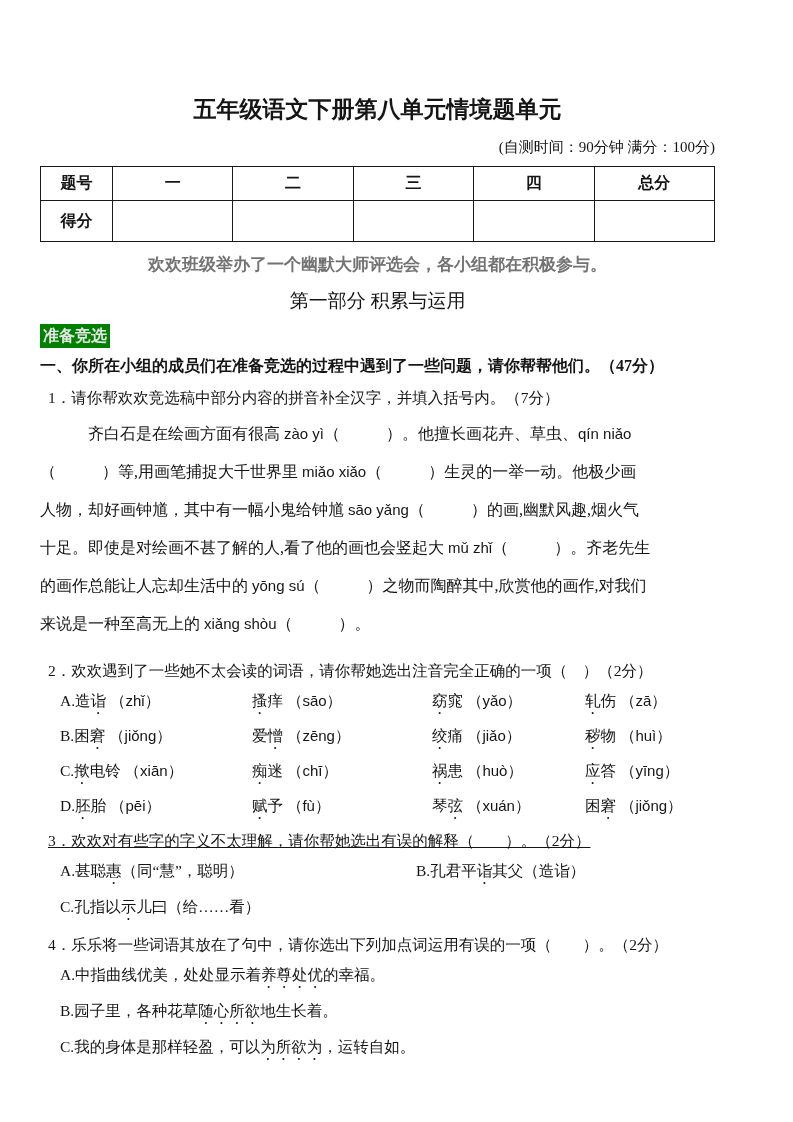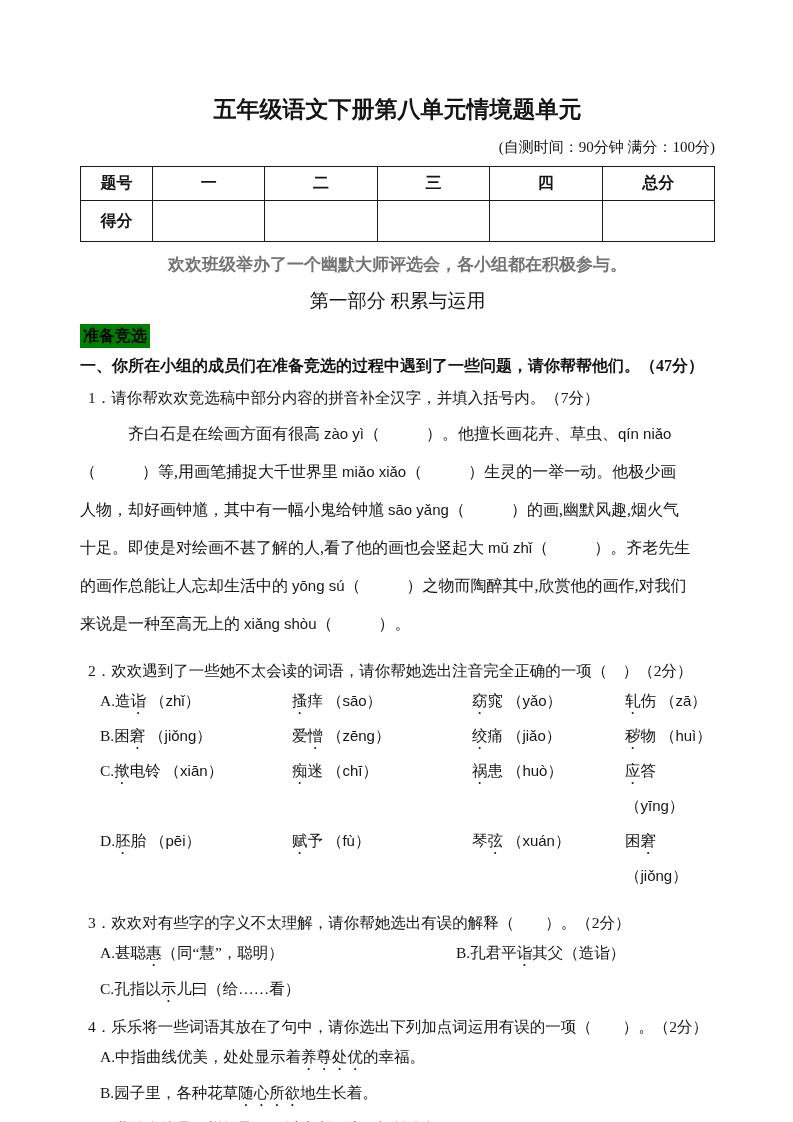--- a/index.html
+++ b/index.html
@@ -6,21 +6,21 @@
   html,body { background:#ffffff; }
   body {
     width:793px; height:1122px;
     font-family:"Liberation Serif","DejaVu Serif",serif;
     color:#151515;
     -webkit-font-smoothing:antialiased;
   }
   .page {
     position:relative;
     width:793px; height:1122px;
-    padding:94px 78px 0 80px;
+    padding:94px 78px 0 40px;
     overflow:hidden;
     background:#fff;
   }
   .title {
     font-size:23px; font-weight:bold; text-align:center;
     line-height:32px; margin-bottom:10px;
   }
   .subtitle {
     font-size:15px; text-align:right; line-height:22px; margin-bottom:8px;
   }
@@ -37,30 +37,30 @@
     margin-top:12px;
     font-size:17px; font-weight:bold; text-align:center; line-height:22px;
   }
   .part-heading {
     margin-top:12px;
     font-size:19px; font-weight:normal; text-align:center; line-height:26px;
   }
   .scene-tag-wrap { margin-top:10px; height:24px; }
   .scene-tag {
     display:inline-block;
-    color:#000000; font-size:16px; font-weight:bold; line-height:22px;
+    color:#e5e5e5; font-size:16px; font-weight:bold; line-height:22px;
     padding:1px 3px;
   }
   .intro {
     margin-top:6px; font-size:16px; font-weight:bold; line-height:24px;
   }
   .stem { font-size:15.5px; line-height:24px; padding-left:8px; }
   .q1 .stem { margin-top:9px; line-height:22px; }
   .q2 .stem { margin-top:16px; }
-  .q3 .stem { margin-top:18px; }
+  .q3 .stem { margin-top:6px;text-decoration:underline; }
   .q4 .stem { margin-top:8px; }
 
   .kai-lines { margin-top:6px; }
   .kai-line {
     font-size:16px; line-height:38px; white-space:nowrap;
   }
   .kai-line:first-child { text-indent:48px; }
 
   .py {
     font-family:"Liberation Sans","DejaVu Sans",sans-serif;

